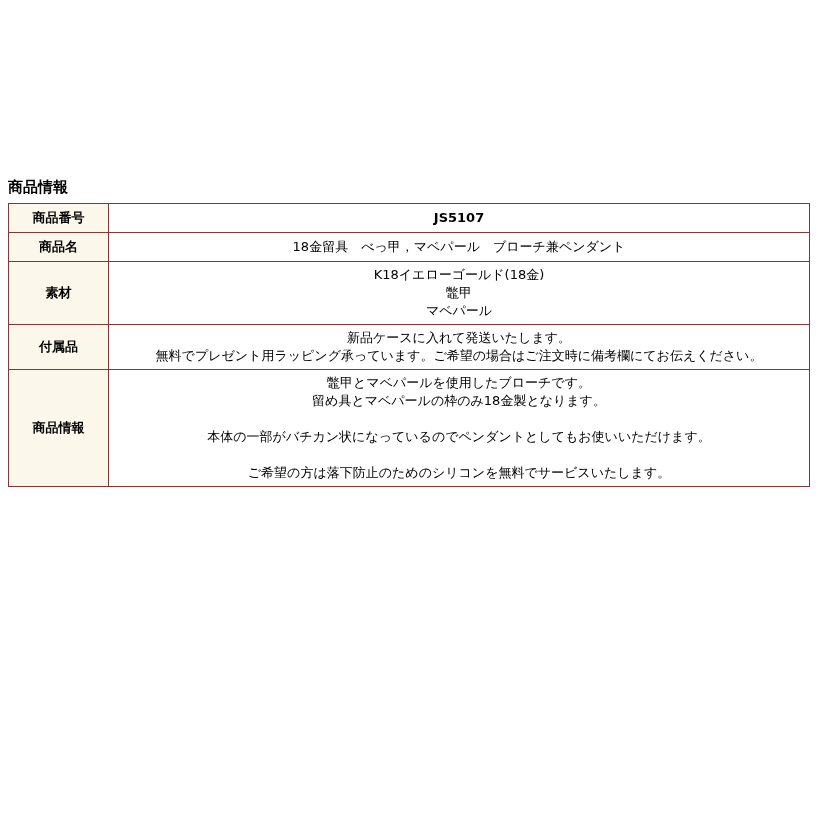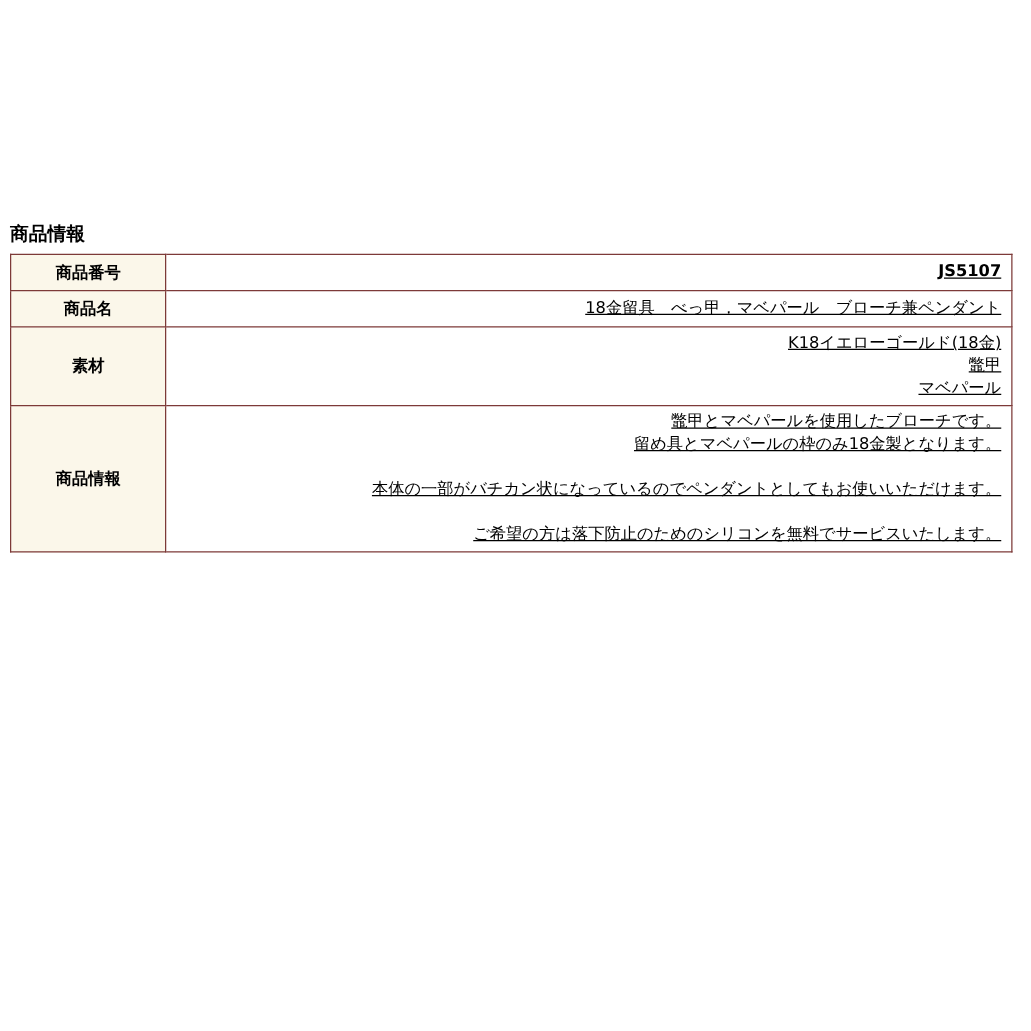--- a/index.html
+++ b/index.html
@@ -37,28 +37,27 @@
   table.product-table th,
   table.product-table td{
     border:1px solid var(--border-color);
     vertical-align:middle;
   }
   table.product-table th{
     width:95px;
     background:var(--label-bg);
     font-weight:bold;
     text-align:center;
-    padding:5px 14px;
+    padding:5px 2px;
     font-size:13px;
   }
   table.product-table td{
     background:var(--value-bg);
     padding:4px 8px;
-    text-align:right;
-    text-decoration:underline;
+    text-align:center;
   }
   td.bold{ font-weight:bold; }
   .line{
     min-height:18px;
     line-height:18px;
     white-space:pre-wrap;
   }
 </style>
 </head>
 <body>
@@ -81,20 +80,27 @@
         </tr>
         <tr>
           <th>素材</th>
           <td>
             <div class="line">K18イエローゴールド(18金)</div>
             <div class="line">鼈甲</div>
             <div class="line">マベパール</div>
           </td>
         </tr>
         <tr>
+          <th>付属品</th>
+          <td>
+            <div class="line">新品ケースに入れて発送いたします。</div>
+            <div class="line">無料でプレゼント用ラッピング承っています。ご希望の場合はご注文時に備考欄にてお伝えください。</div>
+          </td>
+        </tr>
+        <tr>
           <th>商品情報</th>
           <td>
             <div class="line">鼈甲とマベパールを使用したブローチです。</div>
             <div class="line">留め具とマベパールの枠のみ18金製となります。</div>
             <div class="line"></div>
             <div class="line">本体の一部がバチカン状になっているのでペンダントとしてもお使いいただけます。</div>
             <div class="line"></div>
             <div class="line">ご希望の方は落下防止のためのシリコンを無料でサービスいたします。</div>
           </td>
         </tr>

